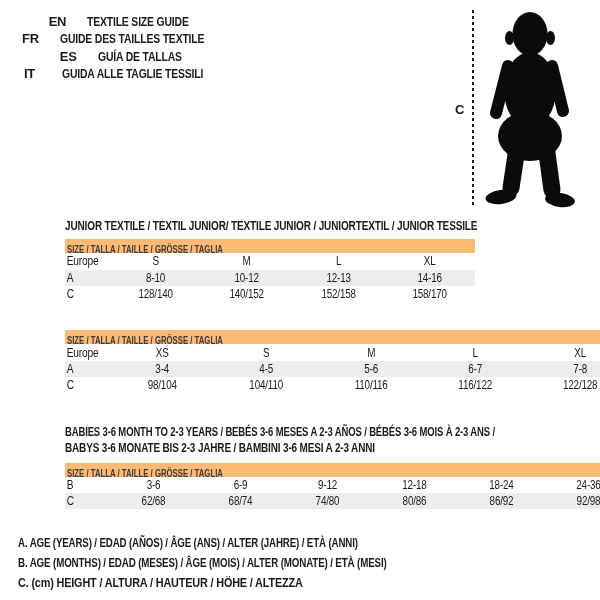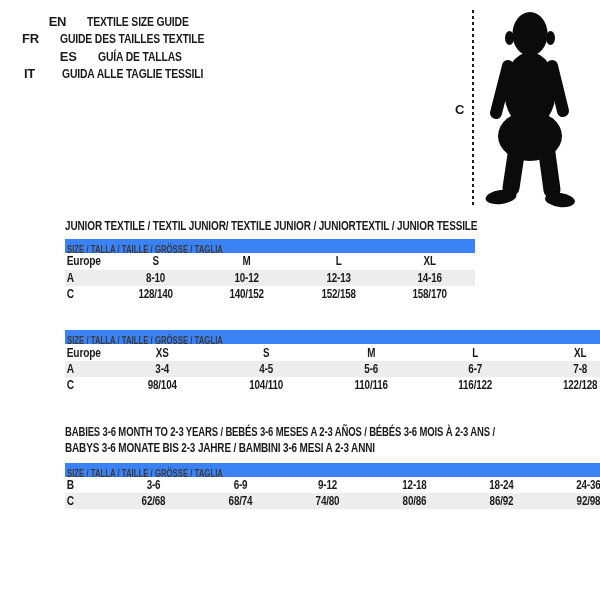--- a/index.html
+++ b/index.html
@@ -28,30 +28,30 @@
   
   .section{position:absolute;left:18px;margin-left:47px;}
   .sec-junior{top:218px;width:410px;}
   .sec-children{top:318px;width:567px;}
   .sec-babies{top:424px;width:567px;}
 
   .sec-title{font-weight:bold;font-size:13.5px;line-height:15.5px;letter-spacing:-0.2px;}
   .title-line{display:block;width:max-content;white-space:nowrap;transform-origin:left center;}
   .sub-part{font-size:9px;vertical-align:-2px;}
 
-  .bar{height:14px;background:#3b82f6;overflow:visible;text-decoration:underline;}
+  .bar{height:14px;background:#fdba74;overflow:visible;text-decoration:underline;}
   .sec-junior .bar{margin-top:5px;}
   .sec-children .bar{margin-top:12px;}
   .sec-babies .bar{margin-top:8px;}
   .bar-text{
     display:inline-block;white-space:nowrap;transform-origin:left center;
     font-weight:bold;font-size:11.5px;line-height:14px;padding-left:3px;color:#3a3a3a;
   }
 
-  .trow{display:flex;align-items:center;height:16px;font-weight:bold;font-size:12px;letter-spacing:-0.2px;}
+  .trow{display:flex;align-items:center;height:16px;font-weight:normal;font-size:12px;letter-spacing:-0.2px;}
   .trow.head{height:17px;}
   .striped{background:#ededed;}
   .lbl{width:45px;flex:0 0 auto;padding-left:2px;box-sizing:border-box;
        transform:scaleX(0.85);transform-origin:left center;white-space:nowrap;}
   .cell{flex:1 1 0;text-align:center;transform:scaleX(0.82);transform-origin:center center;white-space:nowrap;}
 
   
   .footer{position:absolute;left:18px;top:533px;font-weight:bold;font-size:13px;letter-spacing:-0.2px;}
   .note{display:block;width:max-content;white-space:nowrap;line-height:20px;transform-origin:left center;}
 </style>
@@ -182,14 +182,19 @@
           <span class="cell">62/68</span>
           <span class="cell">68/74</span>
           <span class="cell">74/80</span>
           <span class="cell">80/86</span>
           <span class="cell">86/92</span>
           <span class="cell">92/98</span>
         </div>
       </div>
     </div>
 
+  <div class="footer" id="footer">
+      <div class="note" style="transform: scaleX(0.748899);">A. AGE (YEARS) / EDAD (AÑOS) / ÂGE (ANS) / ALTER (JAHRE) / ETÀ (ANNI)</div>
+      <div class="note" style="transform: scaleX(0.753061);">B. AGE (MONTHS) / EDAD (MESES) / ÂGE (MOIS) / ALTER (MONATE) / ETÀ (MESI)</div>
+      <div class="note" style="transform: scaleX(0.835777);">C. (cm) HEIGHT / ALTURA / HAUTEUR / HÖHE / ALTEZZA</div>
+    </div>
 
 </div>
 
 </body></html>

